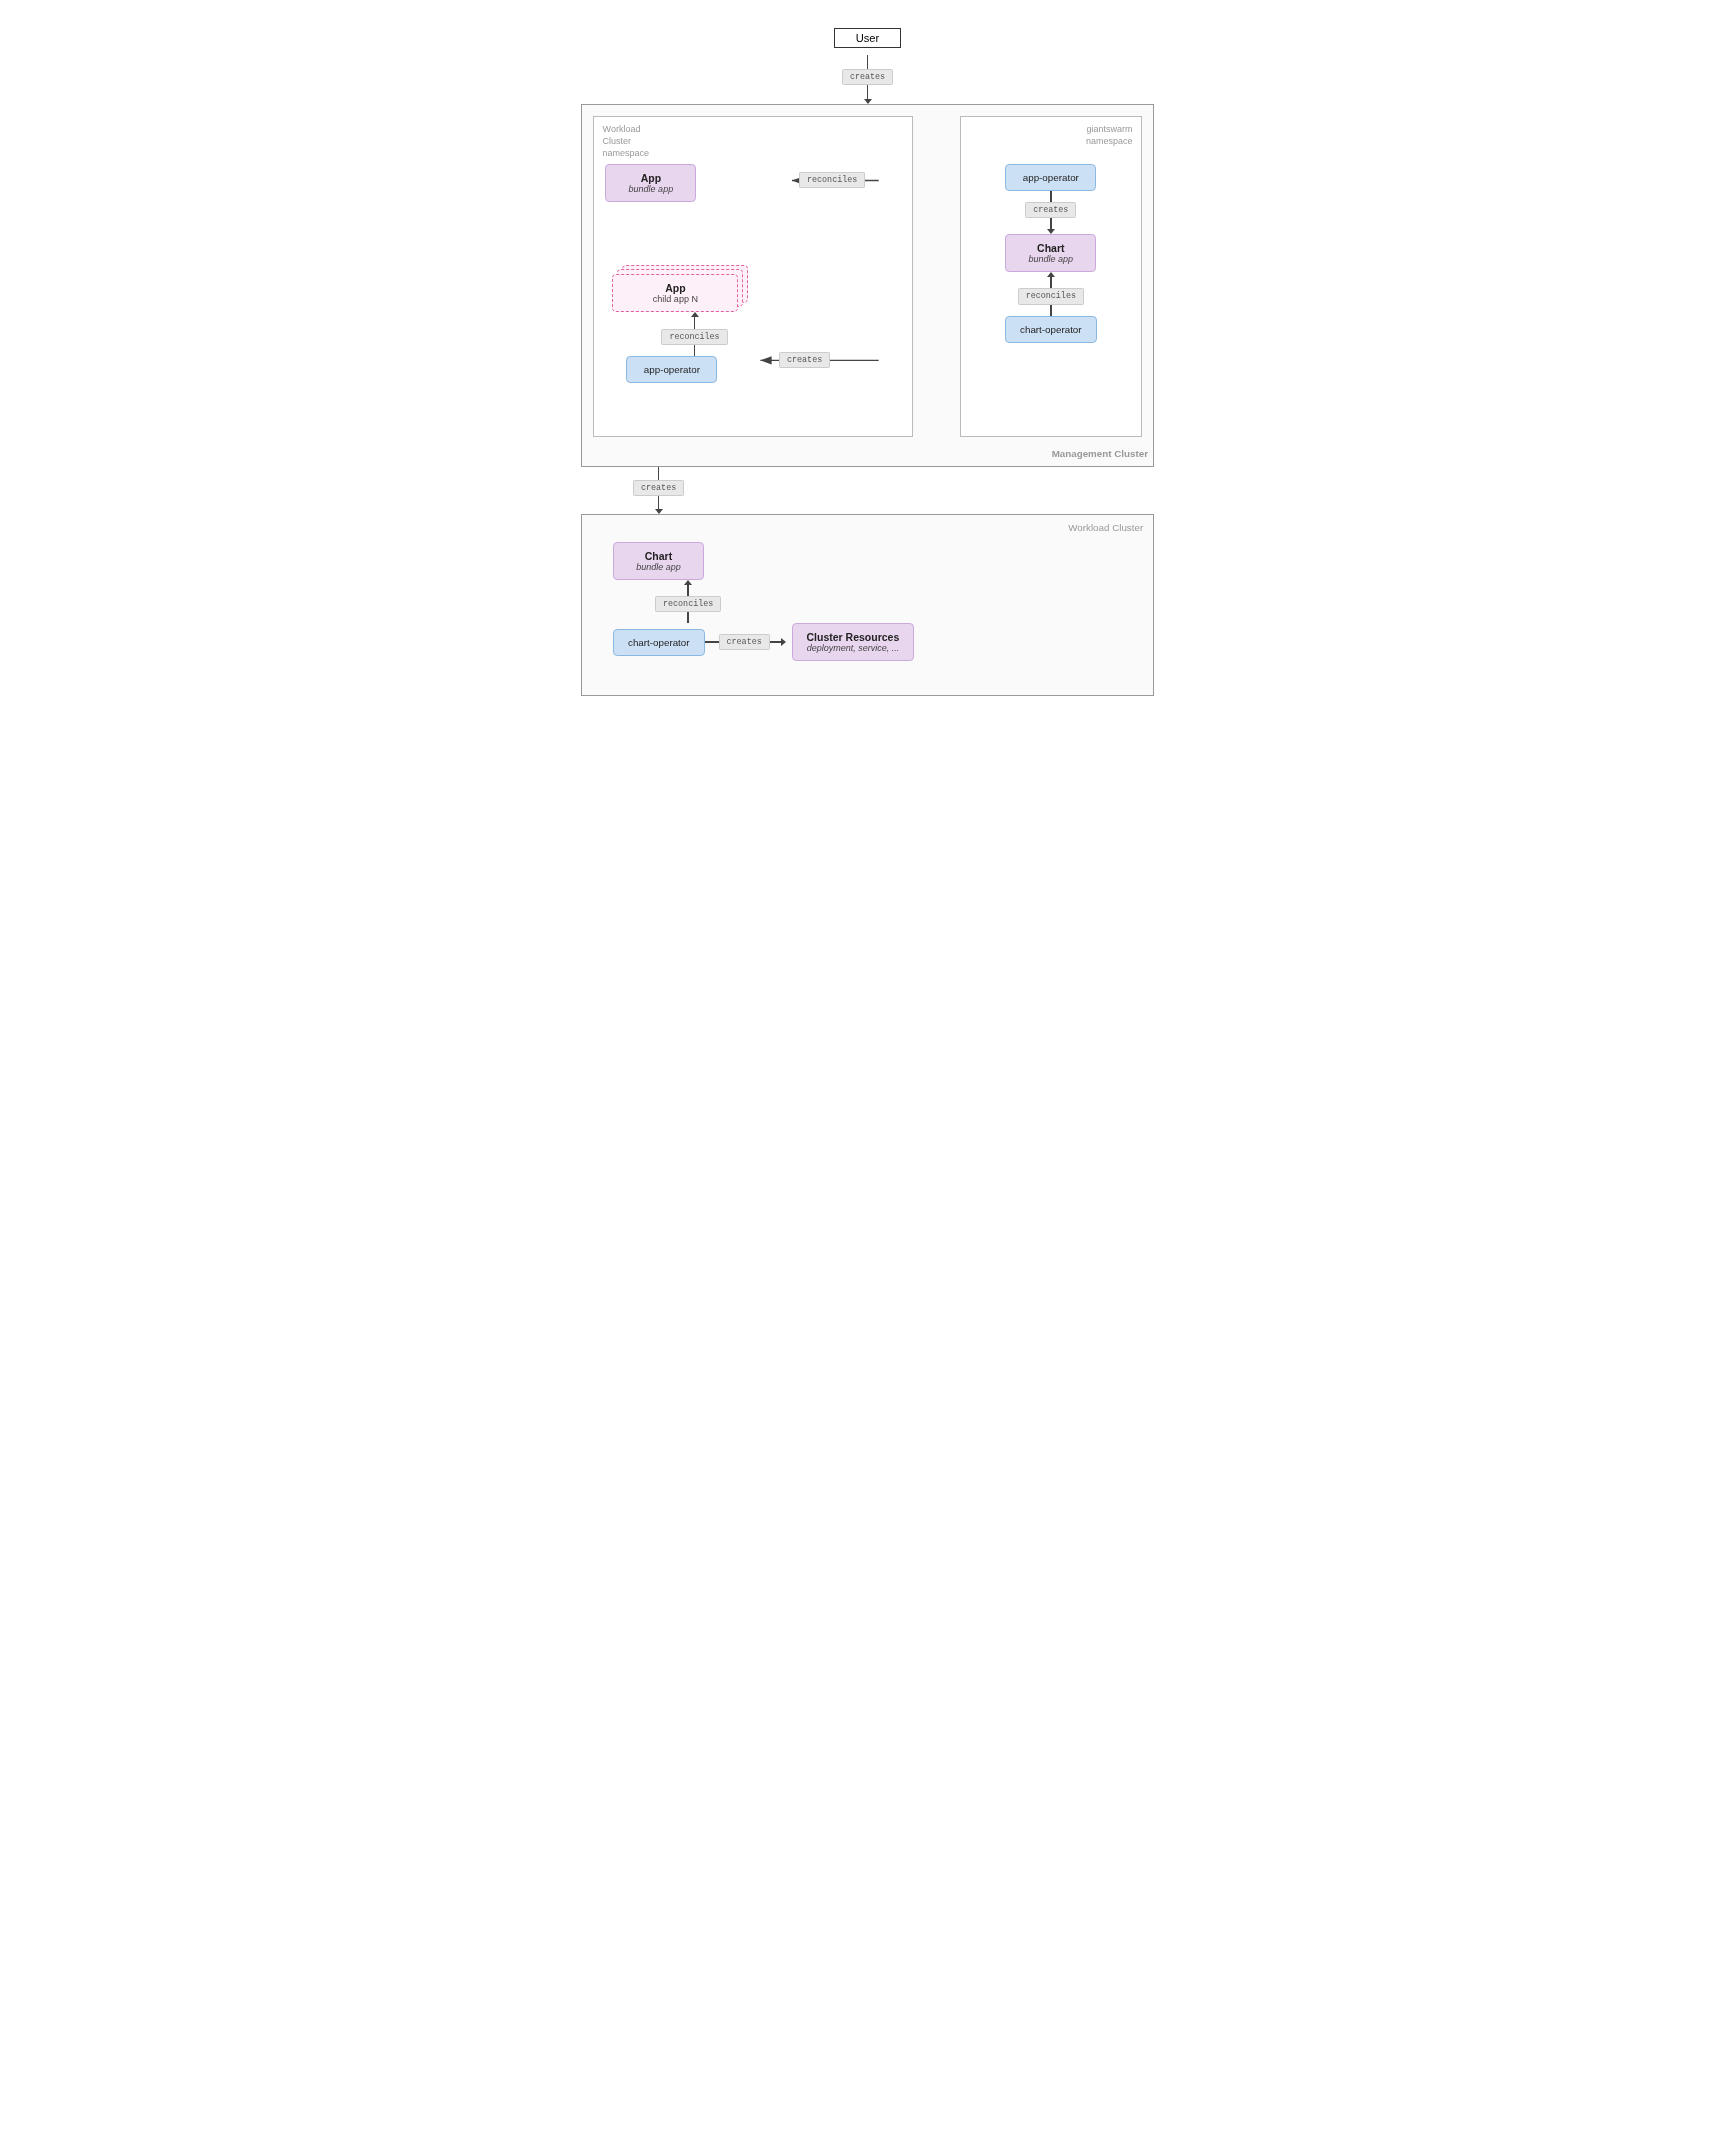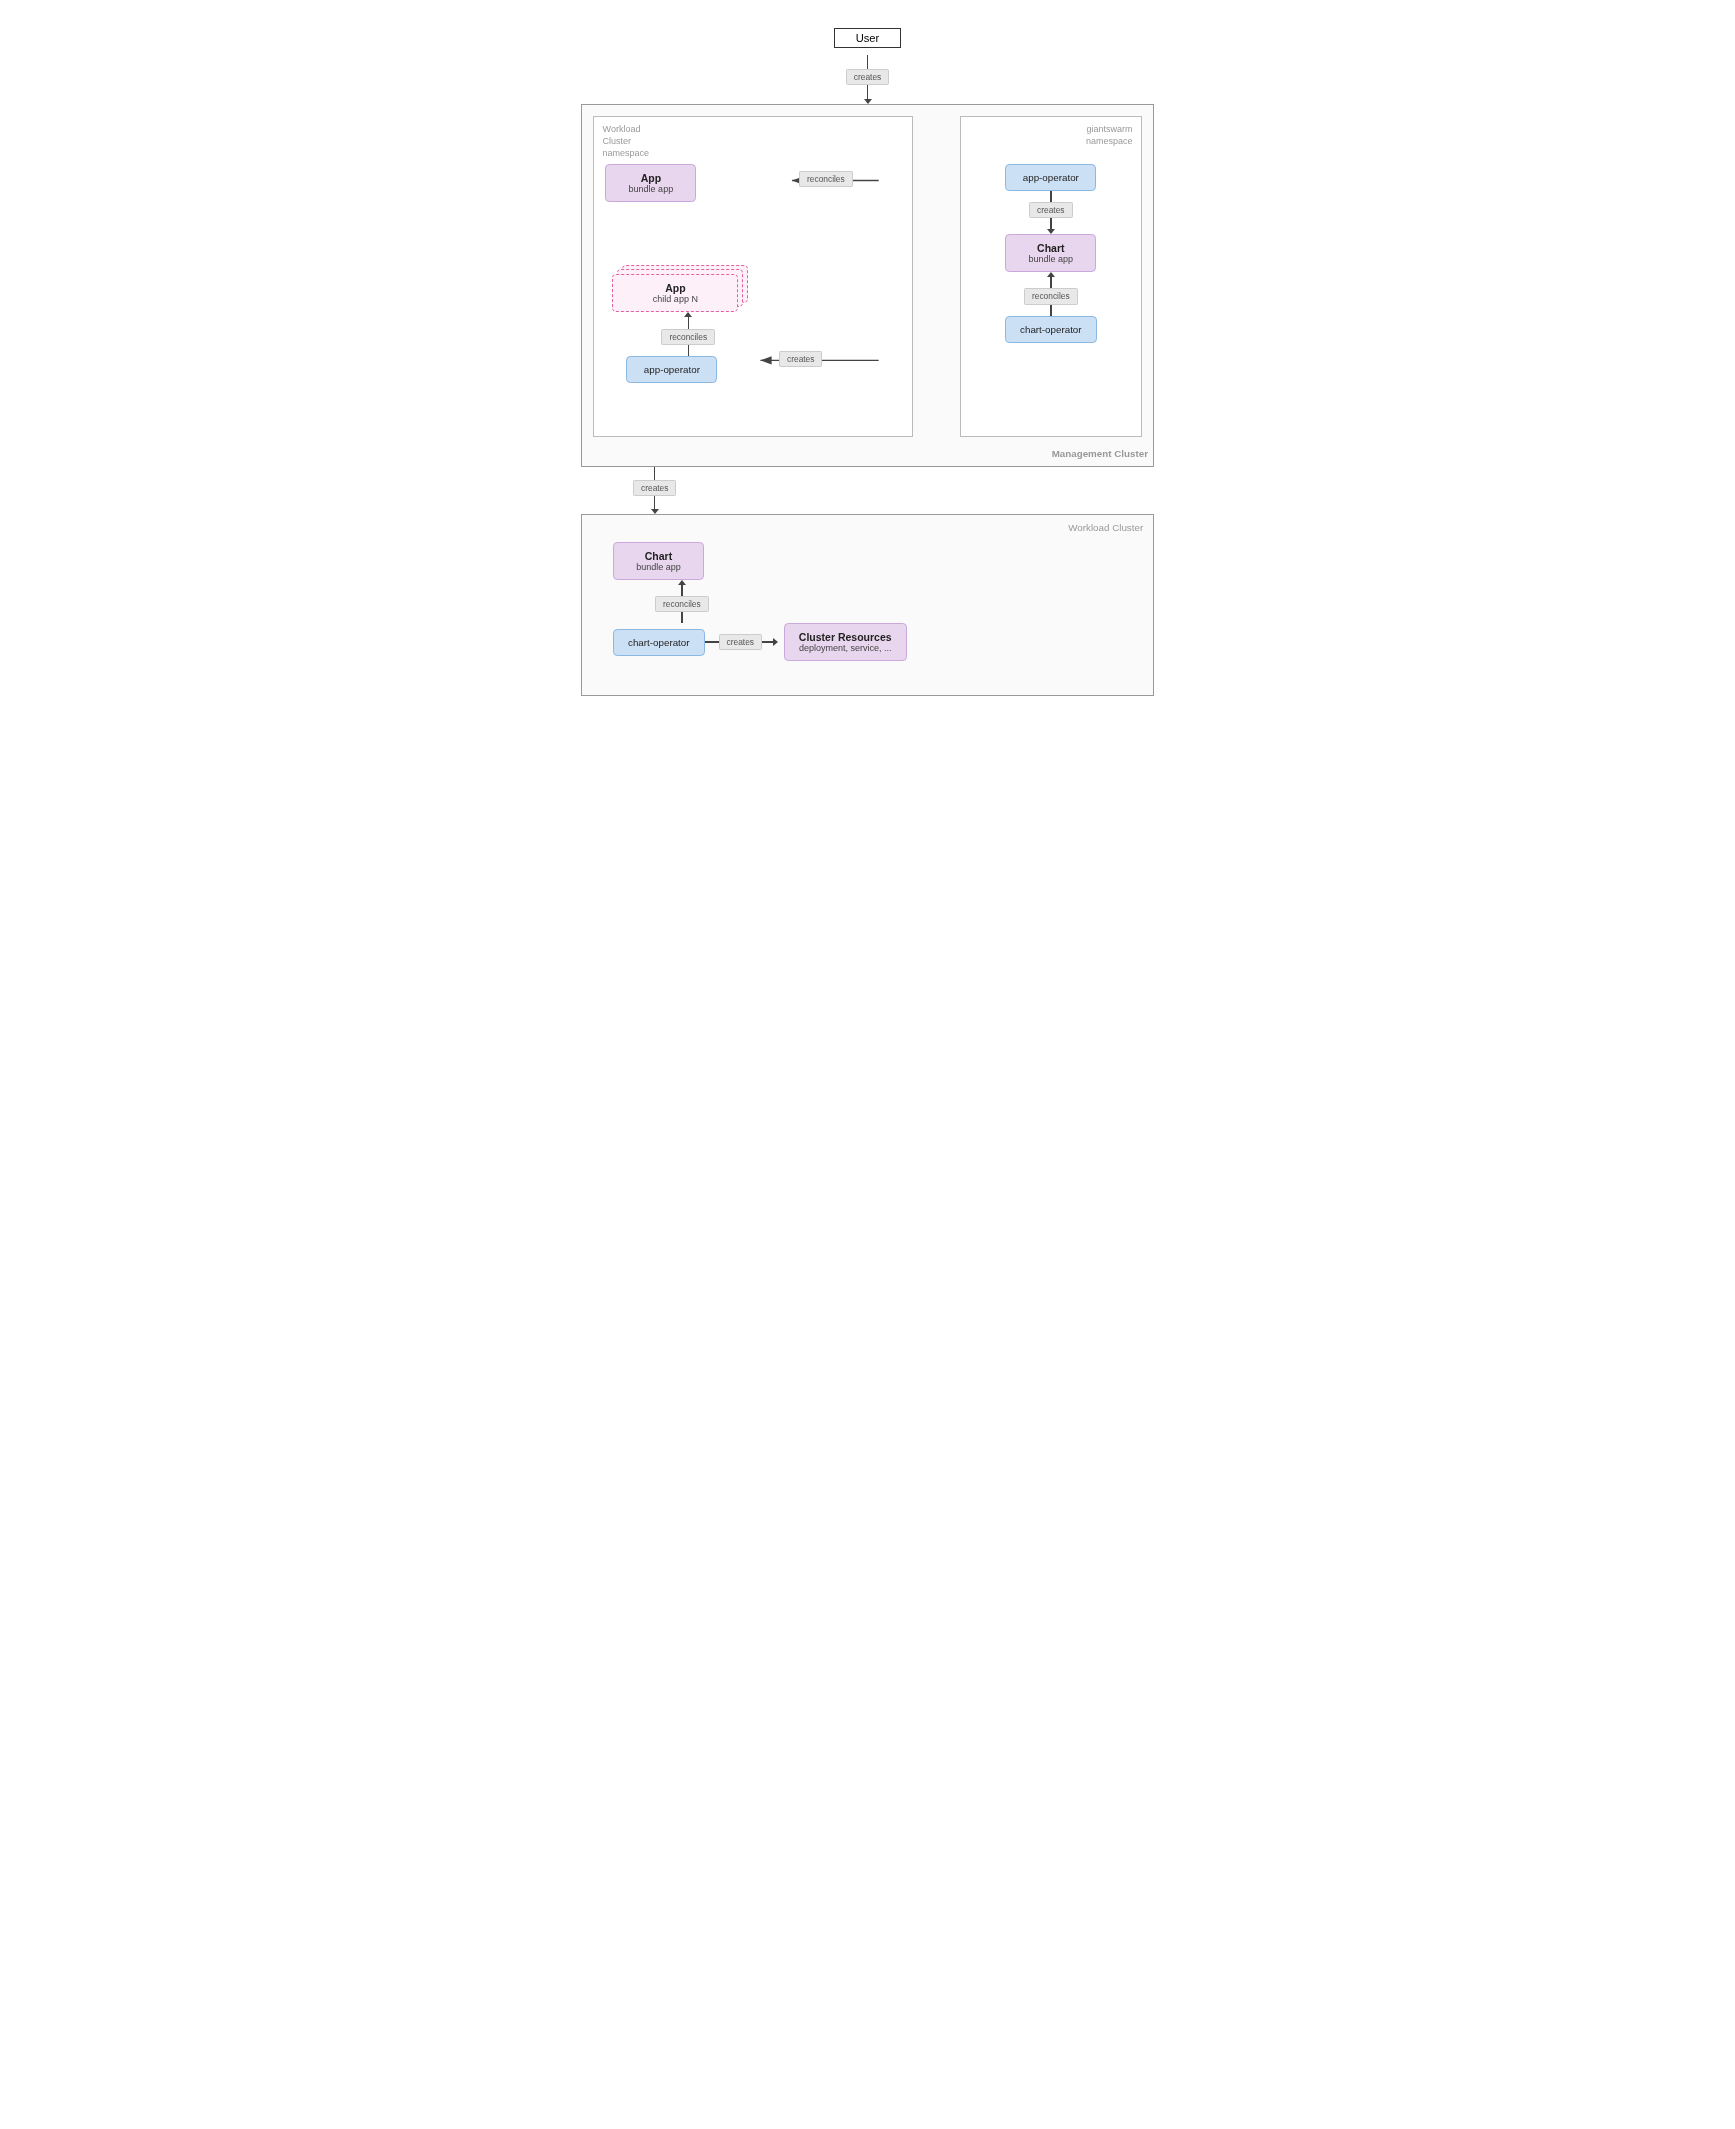--- a/index.html
+++ b/index.html
@@ -120,20 +120,21 @@
       min-width: 91px;
     }
     .purple-box .title {
       font-weight: 700;
       font-size: 10.5px;
       color: #222;
     }
     .purple-box .subtitle {
       font-size: 9px;
       color: #444;
+      font-style: italic;
     }
 
     
     .blue-box {
       background: #cce0f5;
       border: 1.4px solid #8ab8e0;
       border-radius: 4.2px;
       padding: 7px 14px;
       text-align: center;
       min-width: 91px;
@@ -251,20 +252,21 @@
 
     
     .lbl {
       background: #e8e8e8;
       border: 0.7px solid #ccc;
       padding: 2.1px 7px;
       font-size: 8.4px;
       color: #555;
       border-radius: 1.4px;
       white-space: nowrap;
+      font-family: Liberation Mono, monospace;
     }
 
     
     .top-user-section {
       display: flex;
       flex-direction: column;
       align-items: center;
       margin-bottom: 0;
     }
 

